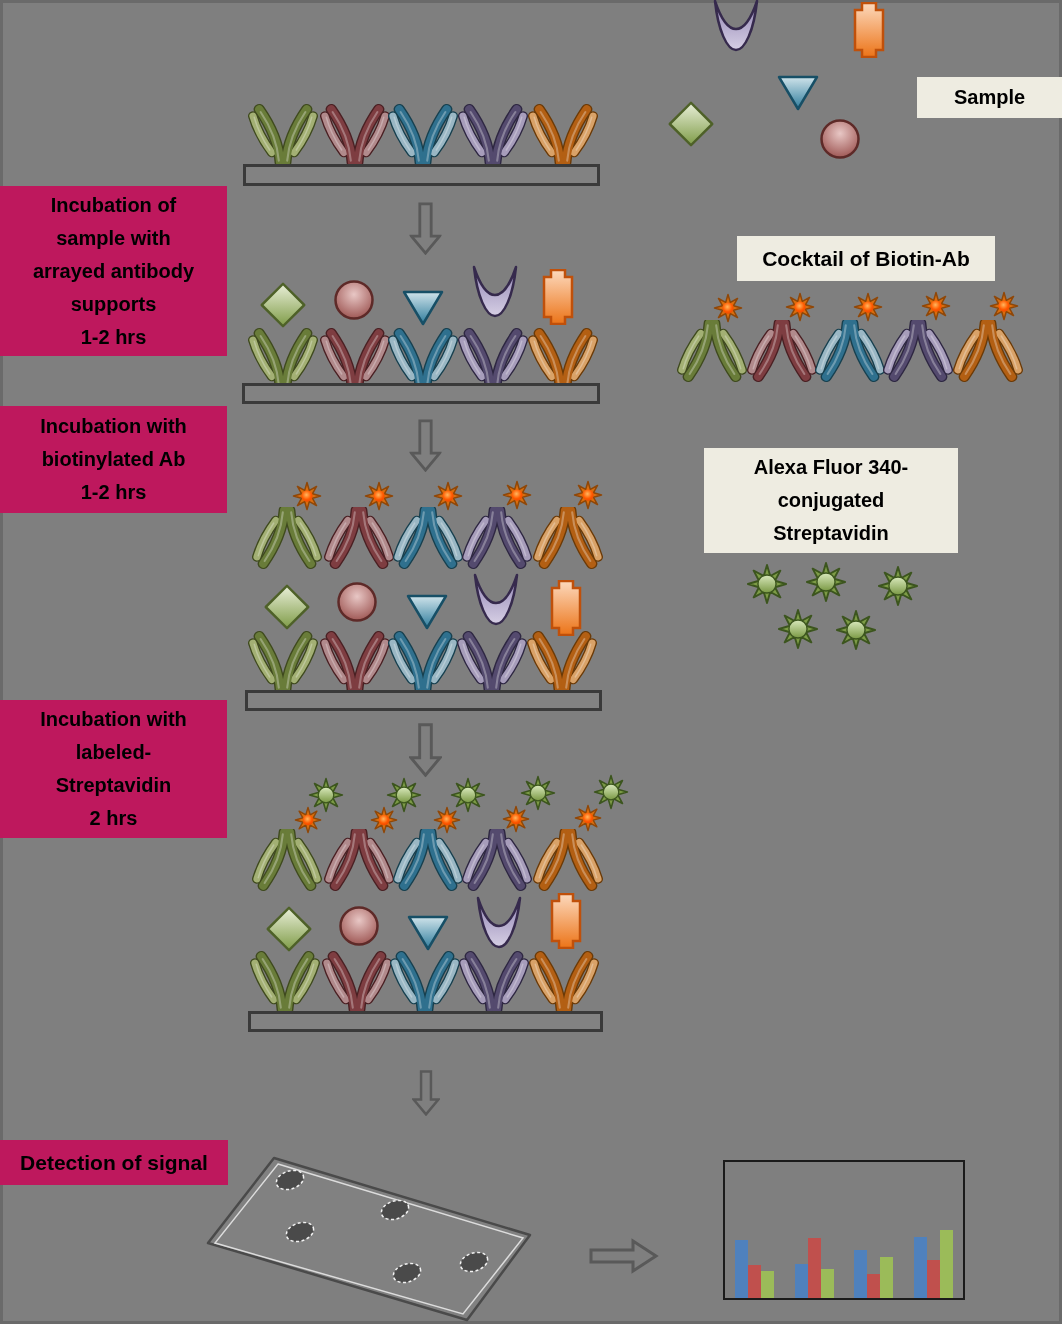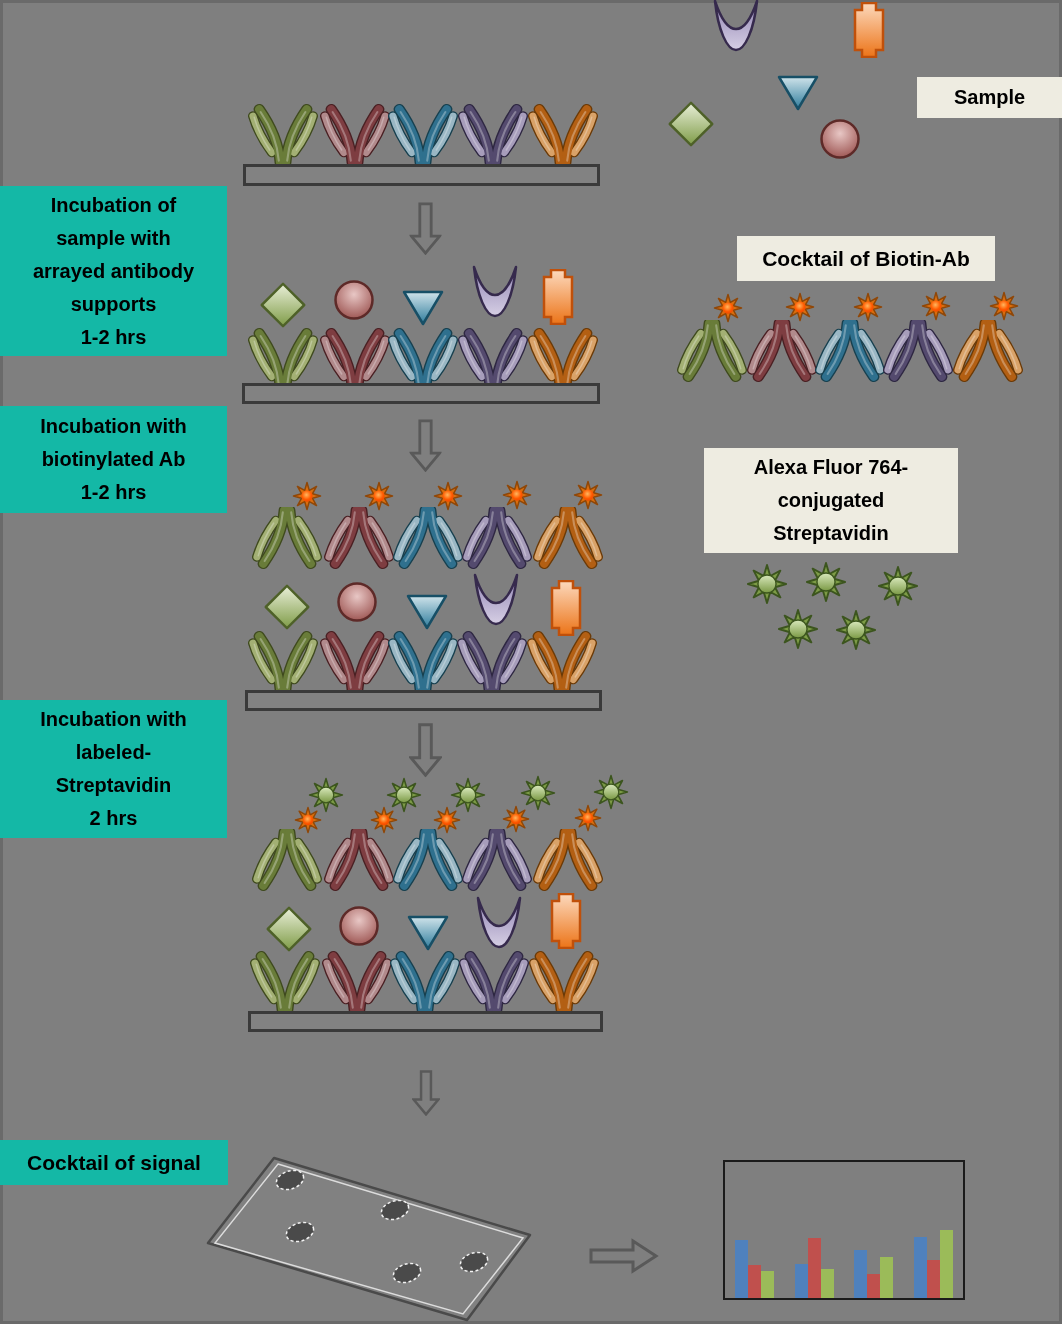--- a/index.html
+++ b/index.html
@@ -8,21 +8,21 @@
     background:#7f7f7f;
     box-shadow:inset 0 0 0 3px #6a6a6a;
     font-family:"Liberation Sans",sans-serif;
   }
   .layer{position:absolute;left:0;top:0;width:100%;height:100%;}
   .label{
     position:absolute;display:flex;align-items:center;justify-content:center;
     text-align:center;font-weight:bold;color:#000;white-space:pre-line;
     box-sizing:border-box;
   }
-  .green-box{background:#14b8a6;}
+  .green-box{background:#be185d;}
   .cream-box{background:#eeece1;}
   .support-bar{position:absolute;background:#828282;border:3px solid #3a3a3a;box-sizing:border-box;}
   .ab{position:absolute;width:70px;height:80px;overflow:visible;}
   .ab.inv{transform:scaleY(-1);}
   .icon{position:absolute;overflow:visible;}
   #chart{
     position:absolute;left:723px;top:1160px;width:242px;height:140px;
     border:2px solid #1b1b1b;box-sizing:border-box;
     display:flex;align-items:flex-end;justify-content:space-between;
     padding:0 10px;
@@ -123,25 +123,25 @@
 arrayed antibody
 supports
 1-2 hrs</div>
   <div class="label green-box" style="left:0;top:406px;width:227px;height:107px;font-size:20px;line-height:33px">Incubation with
 biotinylated Ab
 1-2 hrs</div>
   <div class="label green-box" style="left:0;top:700px;width:227px;height:138px;font-size:20px;line-height:33px">Incubation with
 labeled-
 Streptavidin
 2 hrs</div>
-  <div class="label green-box" style="left:0;top:1140px;width:228px;height:45px;font-size:21px">Cocktail of signal</div>
+  <div class="label green-box" style="left:0;top:1140px;width:228px;height:45px;font-size:21px">Detection of signal</div>
 
   <div class="label cream-box" style="left:737px;top:236px;width:258px;height:45px;font-size:21px">Cocktail of Biotin-Ab</div>
   <div class="label cream-box" style="left:917px;top:77px;width:145px;height:41px;font-size:20px">Sample</div>
-  <div class="label cream-box" style="left:704px;top:448px;width:254px;height:105px;font-size:20px;line-height:33px">Alexa Fluor 764-
+  <div class="label cream-box" style="left:704px;top:448px;width:254px;height:105px;font-size:20px;line-height:33px">Alexa Fluor 340-
 conjugated
 Streptavidin</div>
 
   <div class="layer">
     <svg class="ab" style="left: 248px; top: 86px; --c0: #3f4a1e; --c1: #697c39; --c2: #a3b074;" viewBox="0 0 100 120" preserveAspectRatio="none">
         <use href="#sym-ab"></use>
       </svg>
     <svg class="ab" style="left: 320px; top: 86px; --c0: #4a2023; --c1: #7e3d41; --c2: #b18a8c;" viewBox="0 0 100 120" preserveAspectRatio="none">
         <use href="#sym-ab"></use>
       </svg>

